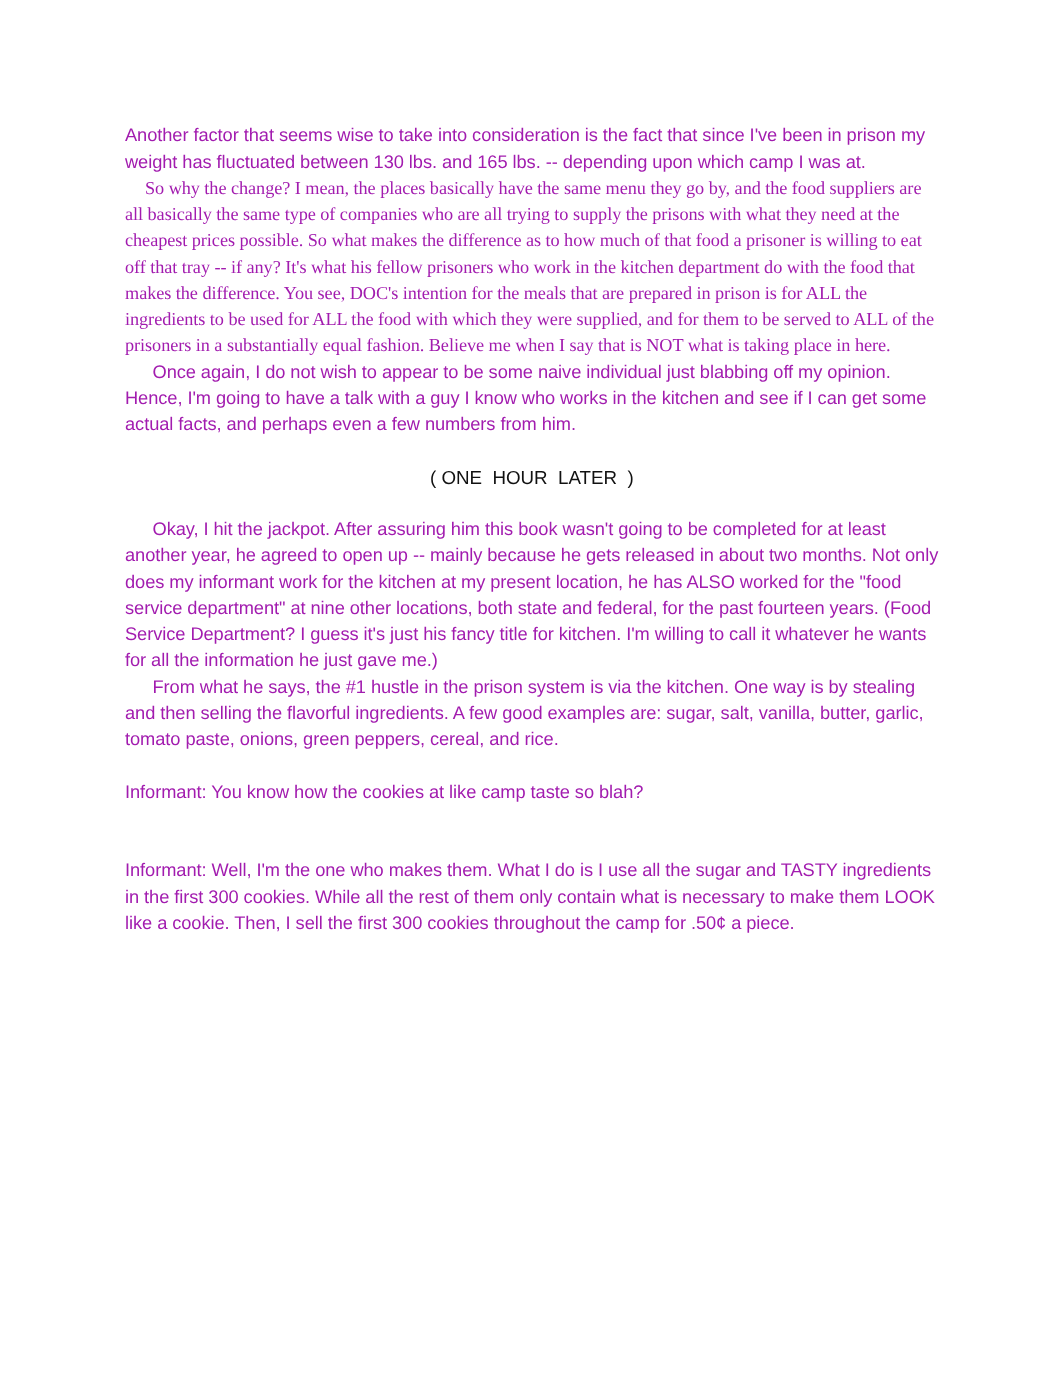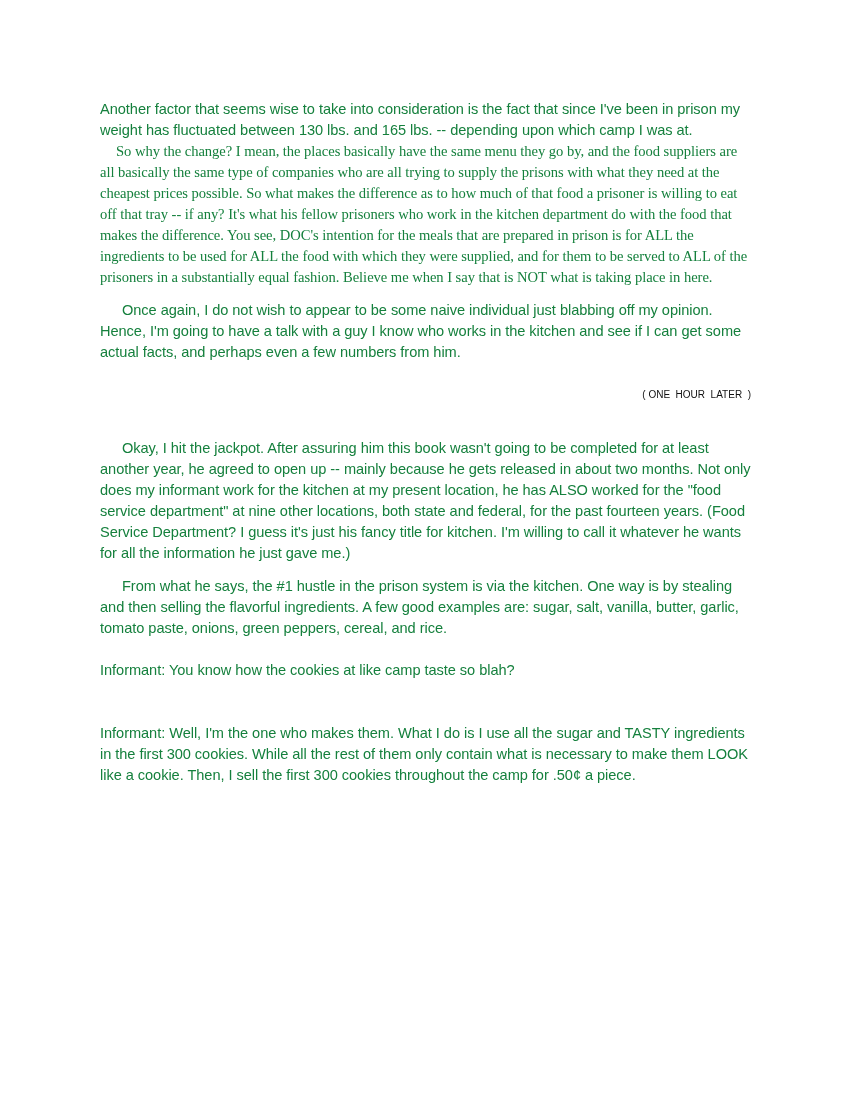--- a/index.html
+++ b/index.html
@@ -24,33 +24,33 @@
     position: absolute;
     left: 100px;
     top: 99px;
     width: 651px;
   }
   .para {
     margin: 0;
     font-size: 14.6px;
     line-height: 21px;
     text-align: left;
-    color: #15803d;
+    color: #a21caf;
     letter-spacing: -0.05px;
     word-spacing: 0px;
   }
   .para.indent-sm { text-indent: 16px; font-family: Liberation Serif, serif; }
-  .para.indent-md { text-indent: 22px; margin-top: 12px; }
+  .para.indent-md { text-indent: 22px; }
   .para.flush { text-indent: 0; }
 
   .scene-heading {
     margin: 0;
-    font-size: 10px;
+    font-size: 15px;
     line-height: 21px;
-    text-align: right;
+    text-align: center;
     color: #111111;
     font-weight: 400;
     white-space: pre;
   }
 
   .gap-line { height: 21px; }
 </style>
 </head>
 <body>
 

